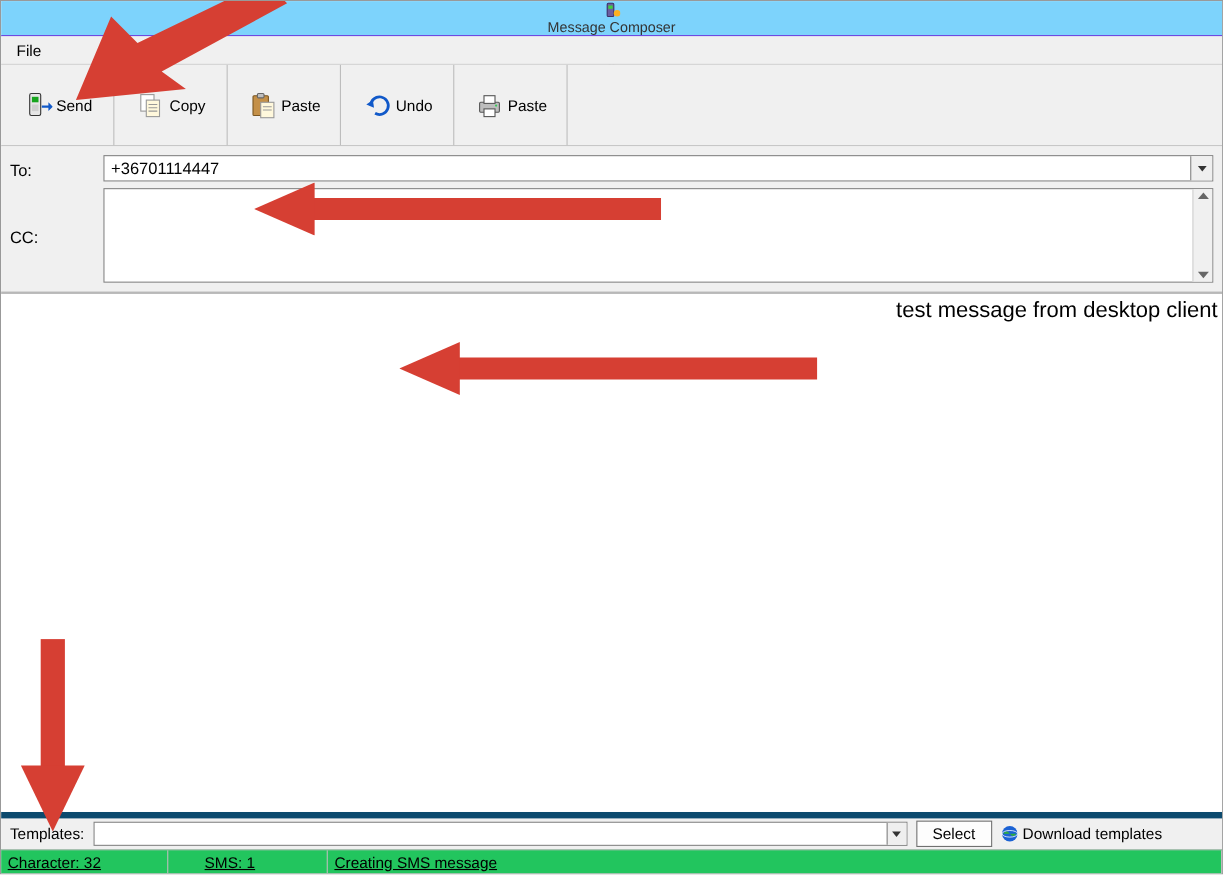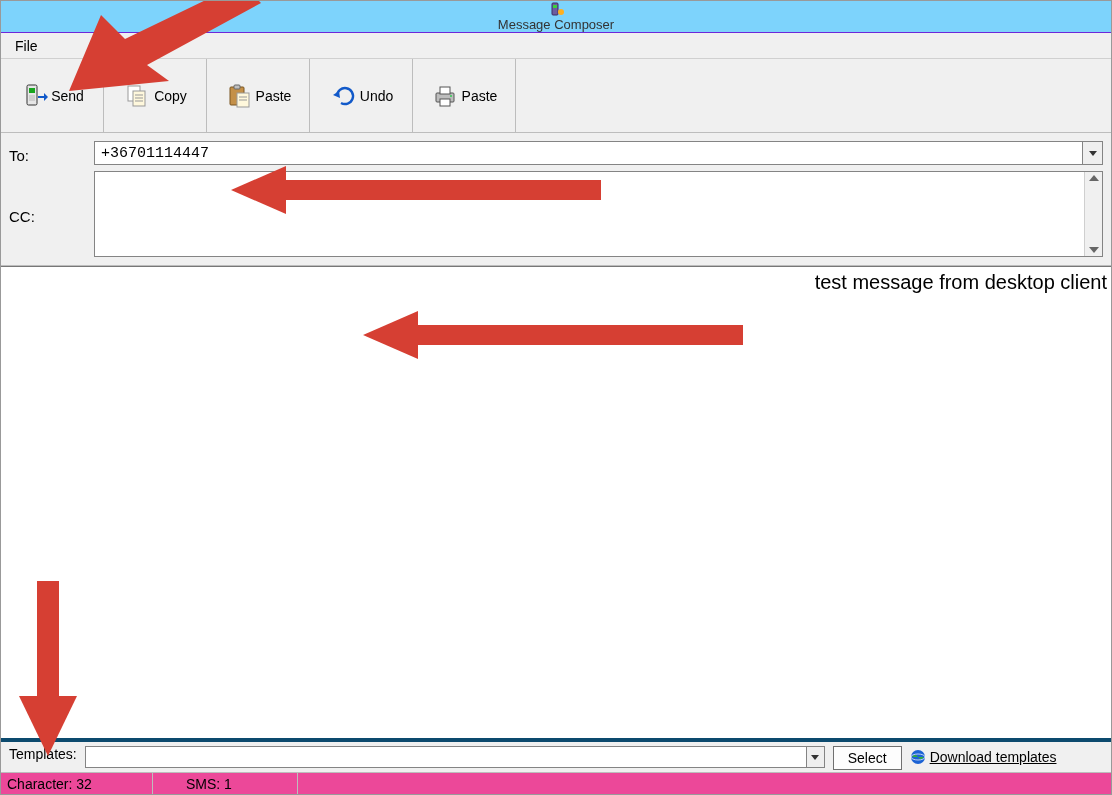--- a/index.html
+++ b/index.html
@@ -23,43 +23,43 @@
   .tbtn { width:103px; border-right:1px solid #bdbdbd; display:flex; flex-direction:row; align-items:center; justify-content:center; gap:3px; cursor:default; }
   .tbtn:first-child { width:103px; }
   .tbtn .ticon { width:28px; height:28px; display:flex; align-items:center; justify-content:center; }
   .tbtn .tlabel { font-size:14px; }
 
   
   .fields { background:#f0f0f0; padding:8px 8px; border-bottom:1px solid #bdbdbd; display:flex; flex-direction:column; gap:6px; }
   .frow { display:flex; align-items:center; gap:19px; }
   .flabel { width:66px; font-size:15px; padding-top:4px; }
   .to-combo { flex:1; position:relative; }
-  .to-input { width:100%; height:24px; border:1px solid #848484; background:#fff; padding:2px 22px 2px 6px; font-size:15px; font-family:Liberation Mono, monospace; }
+  .to-input { width:100%; height:24px; border:1px solid #848484; background:#fff; padding:2px 22px 2px 6px; font-size:15px; font-family:Liberation Sans, sans-serif; }
   .to-dd { position:absolute; right:1px; top:1px; width:20px; height:22px; border-left:1px solid #848484; background:#efefef; display:flex; align-items:center; justify-content:center; }
   .cc-box { flex:1; height:86px; border:1px solid #848484; background:#fff; position:relative; }
   .cc-scroll { position:absolute; right:0; top:0; bottom:0; width:18px; background:#f0f0f0; border-left:1px solid #cfcfcf; display:flex; flex-direction:column; justify-content:space-between; align-items:center; }
   .cc-scroll div { width:0;height:0;border-left:5px solid transparent;border-right:5px solid transparent; margin:3px 0;}
   .cc-scroll .up { border-bottom:6px solid #666; }
   .cc-scroll .down { border-top:6px solid #666; }
 
   
   .body-wrap { flex:1; border-top:1px solid #777; background:#fff; position:relative; }
   .body-text { width:100%; height:100%; border:none; outline:none; resize:none; font-size:20px; font-family:Arial,sans-serif; padding:4px 4px;text-align:right; }
 
   
-  .templates { height:34px; background:#f0f0f0; border-top:4px solid #0c4a6e; display:flex; padding:4px 8px; gap:8px; }
+  .templates { height:34px; background:#f0f0f0; border-top:6px solid #0c4a6e; display:flex; align-items:center; padding:4px 8px; gap:8px; }
   .templates .tlabel2 { font-size:14px; }
   .templates .tcombo { flex:1; position:relative; height:22px; border:1px solid #848484; background:#fff; max-width:740px;}
   .templates .tdd { position:absolute; right:0; top:0; width:18px; height:20px; background:#efefef; border-left:1px solid #848484; display:flex; align-items:center; justify-content:center;}
   .btn { height:24px; border:1px solid #707070; background:#fdfdfd; padding:0 14px; font-size:14px; cursor:default; display:flex; align-items:center;}
-  .linkish { text-decoration:underline; font-size:14px; display:flex; align-items:center; gap:4px; cursor:default;}
+  .linkish { font-size:14px; display:flex; align-items:center; gap:4px; cursor:default;}
   .globe { width:16px; height:16px; }
 
   
-  .status { height:22px; border-top:1px solid #bdbdbd; background:#ec4899; display:flex; align-items:stretch; font-size:14px; }
+  .status { height:22px; border-top:1px solid #bdbdbd; background:#22c55e; display:flex; align-items:stretch; font-size:14px;text-decoration:underline; }
   .scell { border-right:1px solid #bdbdbd; padding:1px 6px; display:flex; align-items:center; }
   .scell.c1 { width:152px; }
   .scell.c2 { width:118px;margin-left:27px; }
   .scell.c3 { width:240px; }
   .scell.c4 { flex:1; }
 
   
   .arrow { position:absolute; pointer-events:none; }
   .arrow svg { display:block; }
 
@@ -206,20 +206,21 @@
             <ellipse cx="8" cy="8" rx="7" ry="3" fill="none" stroke="#fff" stroke-width="0.7"></ellipse>
           </svg>
       </span>
       <span>Download templates</span>
     </div>
   </div>
 
   <div class="status">
     <div class="scell c1">Character: 32</div>
     <div class="scell c2">SMS: 1</div>
+    <div class="scell c4">Creating SMS message</div>
   </div>
 
   <div class="arrow" style="left:60px; top:-8px;">
     <svg width="200" height="100">
       <polygon points="0,78 38,48 38,64 180,64 180,0 120,0 120,48 38,48 38,32" fill="none"></polygon>
       <polygon points="22,88 60,58 60,72 190,44 190,-8 120,-8 150,44 60,44 60,30" fill="none"></polygon>
 
       <polygon points="180,0 180,40 120,74 144,86 24,98 64,24 84,48 150,10" fill="none"></polygon>
       <polygon points="30,95 70,62 70,76 192,20 192,-12 140,-12 140,16 70,50 70,36" fill="none"></polygon>
       <polygon points="170,-10 190,-10 100,60 130,70 10,98 52,32 78,56 170,-10" fill="none"></polygon>

